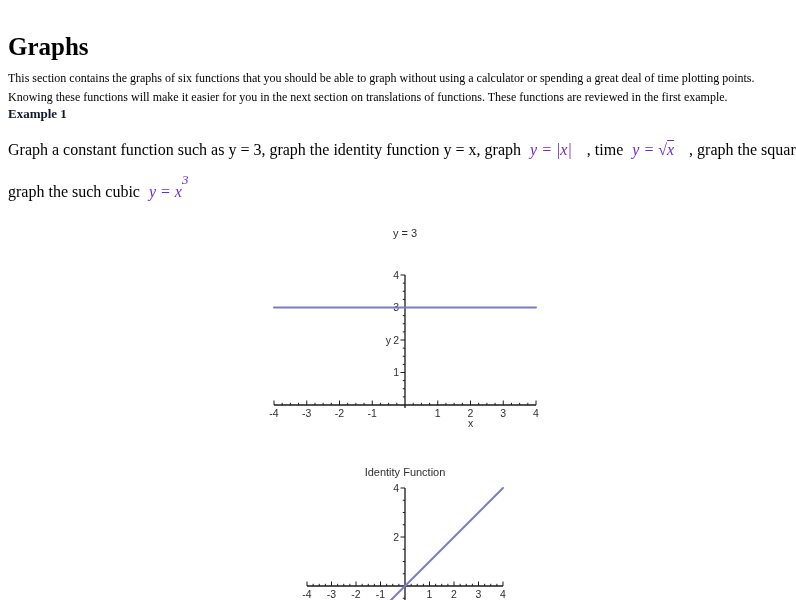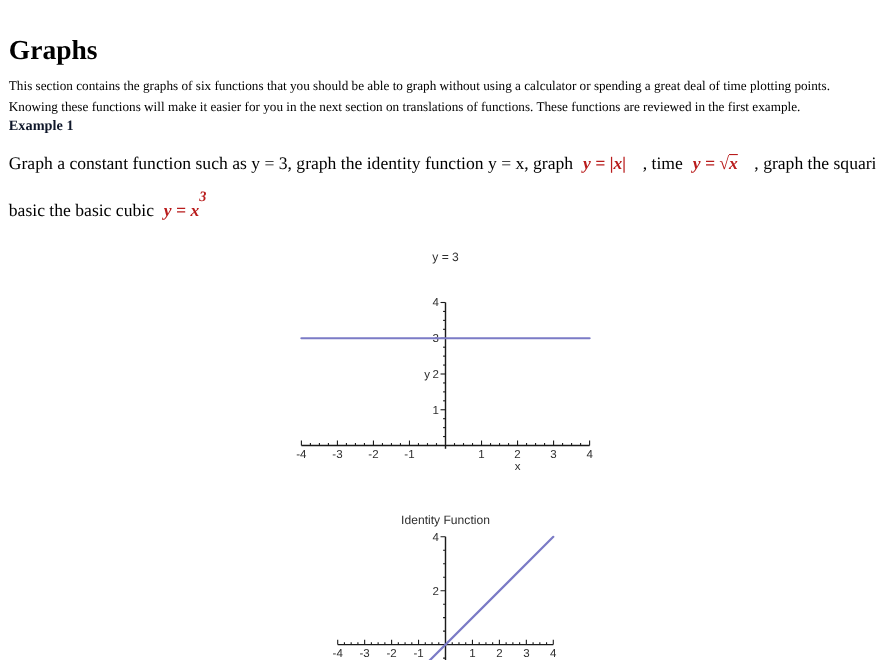--- a/index.html
+++ b/index.html
@@ -4,21 +4,21 @@
 <style>
   html,body{margin:0;padding:0;background:#fff;}
   #page{position:relative;width:796px;height:600px;overflow:hidden;background:#fff;
         font-family:"Liberation Serif",serif;color:#000;margin-top:33px;}
   .doc-title{position:absolute;left:8px;top:0;font-size:25px;font-weight:bold;line-height:28px;margin:0;}
   .intro{position:absolute;left:8px;top:36px;width:782px;font-size:12px;line-height:19px;margin:0;}
   .example-heading{position:absolute;left:8px;top:73px;font-size:13px;font-weight:bold;color:#0f172a;margin:0;}
   .exline{position:absolute;left:8px;font-size:16px;line-height:26px;margin:0;white-space:nowrap;}
   #exline1{top:104px;}
   #exline2{top:146px;}
-  .math{font-style:italic;color:#b91c1c;margin:0 11px 0 5px;font-weight:bold;}
+  .math{font-style:italic;color:#6d28d9;margin:0 11px 0 5px;}
   .math .rad{text-decoration:overline;}
   .math sup{font-size:13px;line-height:0;position:relative;top:-7px;font-style:italic;}
   svg.plot{position:absolute;overflow:visible;}
   #plot0{left:254px;top:190px;}
   #plot1{left:254px;top:428px;}
   svg text{font-family:"Liberation Sans","DejaVu Sans",sans-serif;}
 </style>
 </head>
 <body>
 
@@ -34,21 +34,21 @@
     <span>Graph a constant function such as y = 3, graph the identity function y = x, graph</span>
     <span class="math"><span>y = |x|</span></span>
     <span>, time</span>
     <span class="math"><span>y = √</span><span class="rad">x</span></span>
     <span>, graph the squaring function</span>
     
     
   </p>
 
   <p class="exline" id="exline2">
-    <span>basic the basic cubic</span>
+    <span>graph the such cubic</span>
     <span class="math"><span>y = x</span><sup>3</sup></span>
   </p>
 
   <svg class="plot" id="plot0" width="300" height="210">
       <text x="151" y="14" text-anchor="middle" font-size="11" fill="#2e2e2e">y = 3</text>
       <g stroke="#1a1a1a" stroke-width="1.3">
         <line x1="20" y1="182" x2="282" y2="182"></line>
         <line x1="151" y1="185" x2="151" y2="52"></line>
       </g>
       <g stroke="#1a1a1a" stroke-width="1">

